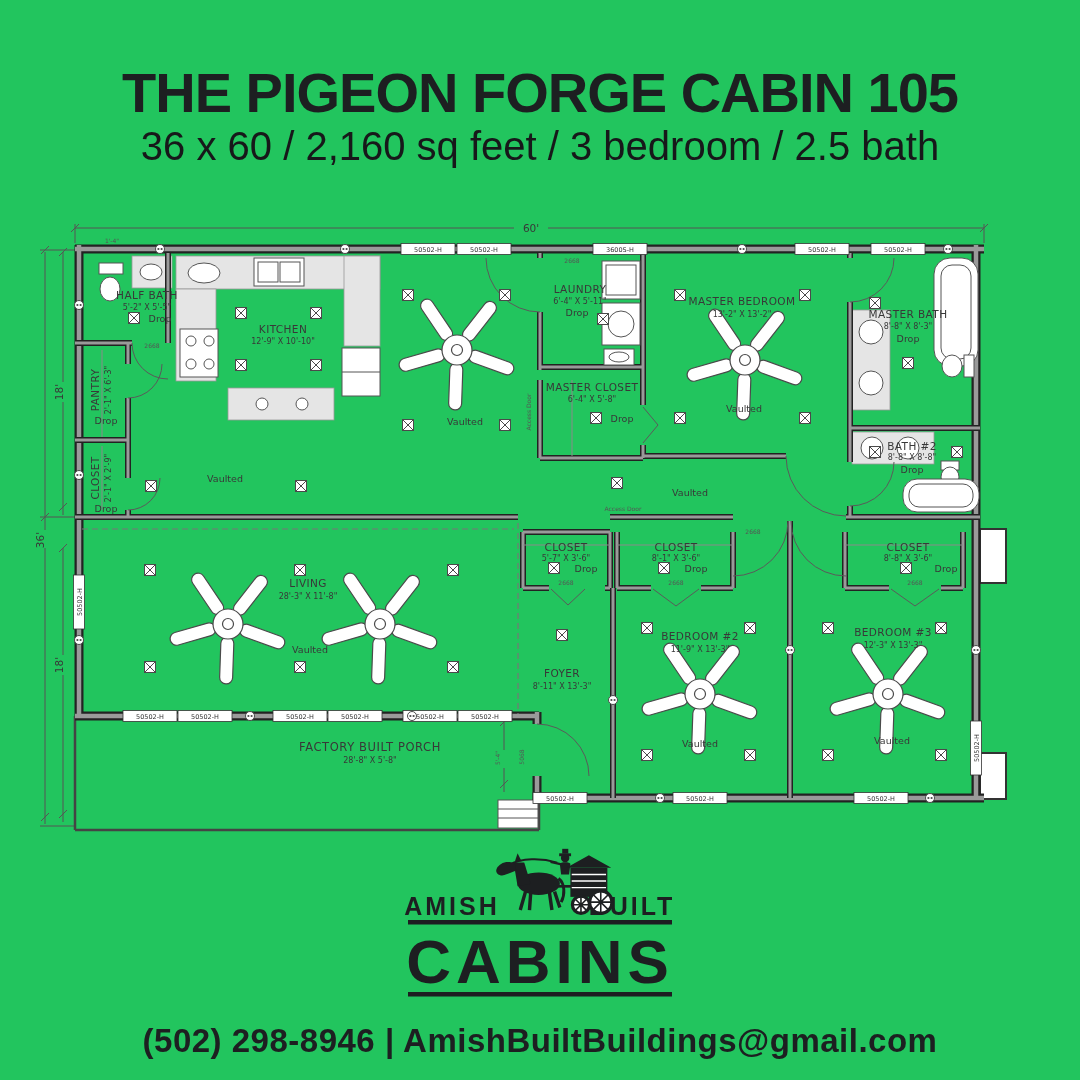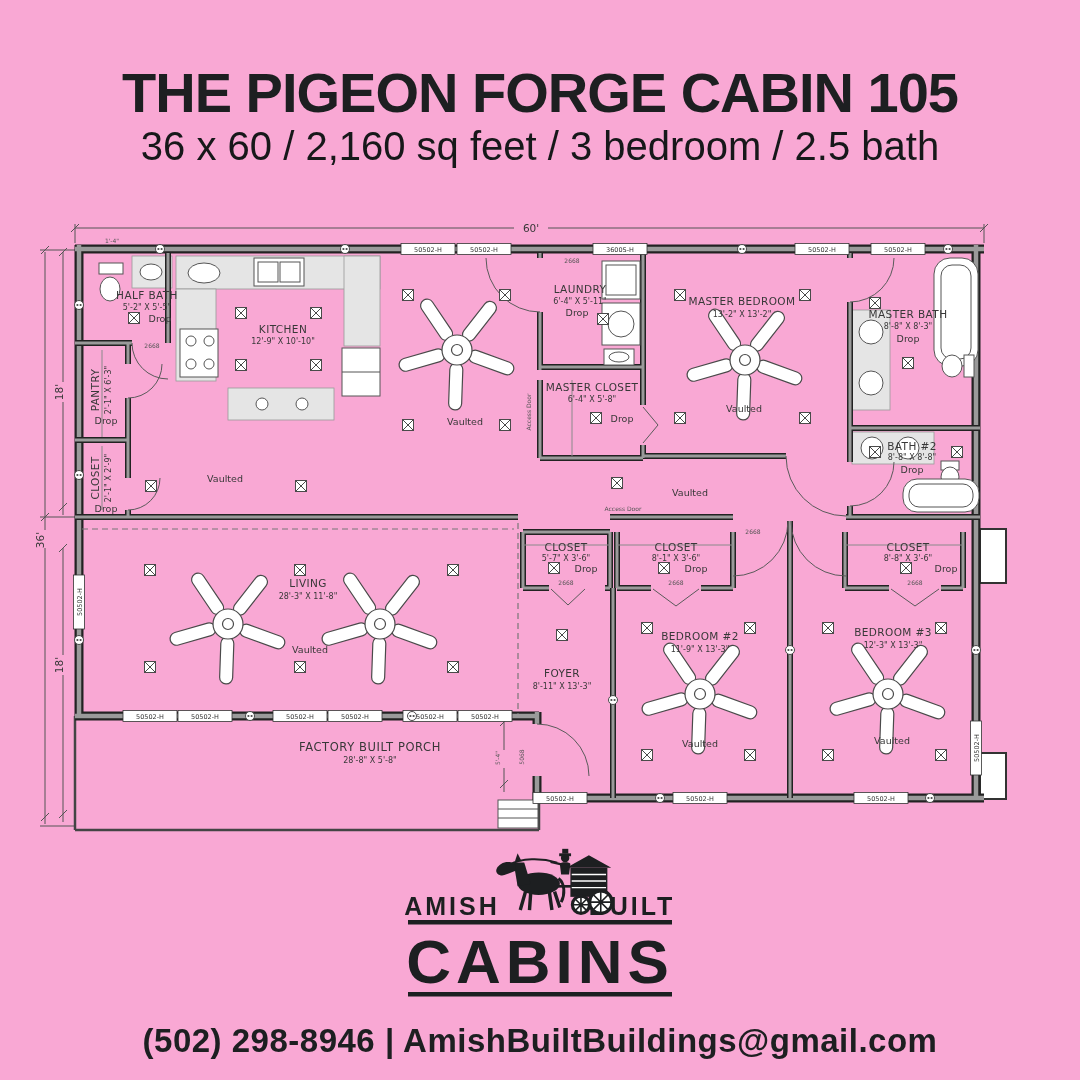--- a/index.html
+++ b/index.html
@@ -1,16 +1,16 @@
 <!DOCTYPE html>
 <html><head>
 <meta charset="utf-8">
 <style>
   html,body{margin:0;padding:0;background:#fff;}
-  #canvas{position:relative;width:1080px;height:1080px;background:#f9a8d4;overflow:hidden;
+  #canvas{position:relative;width:1080px;height:1080px;background:#22c55e;overflow:hidden;
           font-family:"DejaVu Sans",sans-serif;}
   svg text{fill:#383838;}
   .title{font-family:"Liberation Sans",sans-serif;font-weight:900;font-size:56px;letter-spacing:-1px;fill:#1d1f21;}
   .subtitle{font-family:"Liberation Sans",sans-serif;font-weight:400;font-size:40px;fill:#17181a;}
   .footer{font-family:"Liberation Sans",sans-serif;font-weight:700;font-size:33px;letter-spacing:.5px;fill:#1d1f21;}
   .logoSmall{font-family:"Liberation Sans",sans-serif;font-weight:800;font-size:25px;letter-spacing:3px;fill:#1d1f21;}
   .logoBig{font-family:"Liberation Sans",sans-serif;font-weight:800;font-size:62px;letter-spacing:5px;fill:#1d1f21;}
   .rm{font-size:10.5px;letter-spacing:.4px;}
   .rmB{font-size:11.5px;letter-spacing:.6px;}
   .dm{font-size:8px;}

